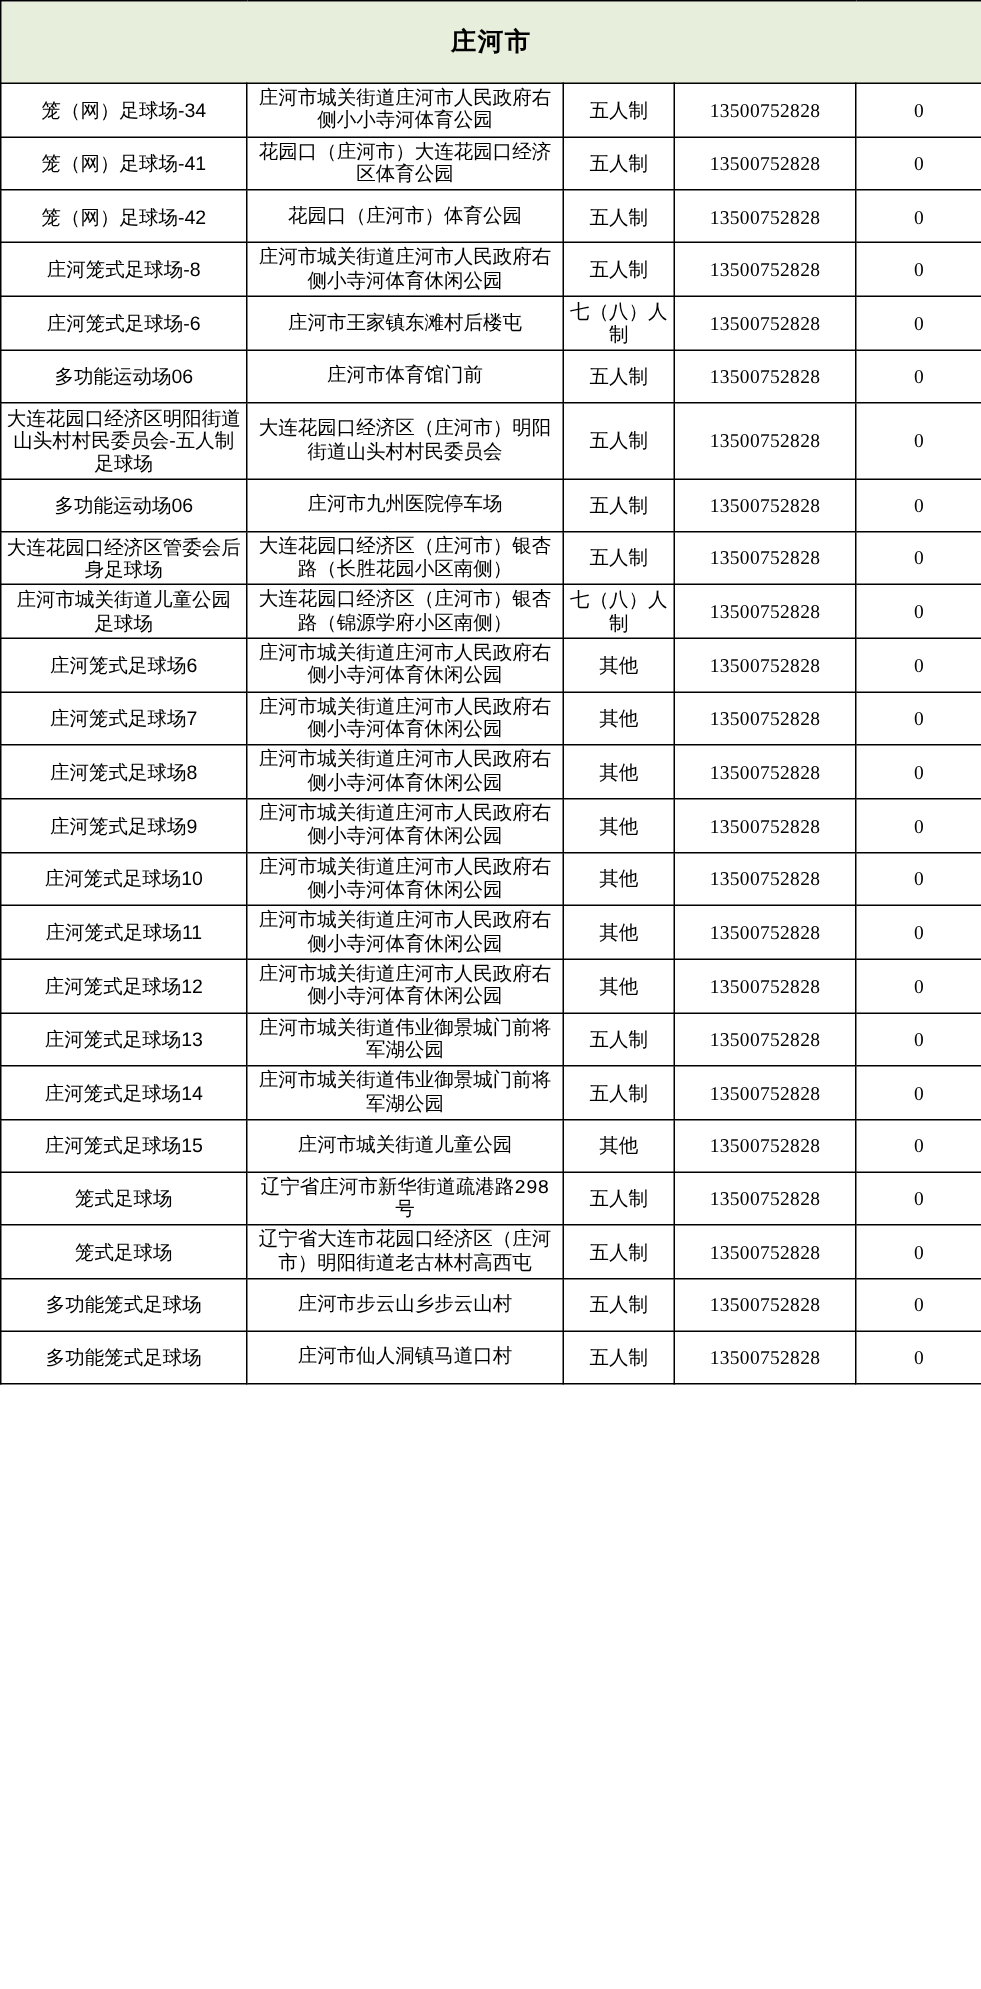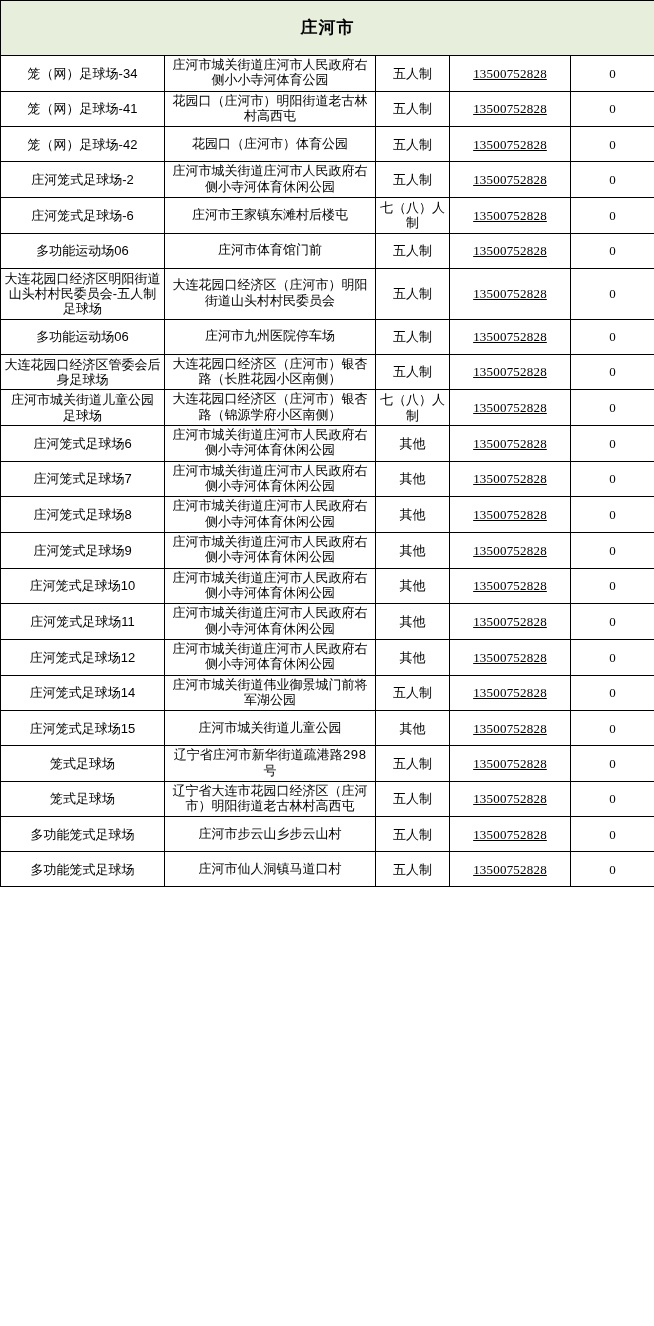--- a/index.html
+++ b/index.html
@@ -51,21 +51,21 @@
     letter-spacing: 1px;
     font-family: "Liberation Serif", "DejaVu Serif", serif;
   }
   tr.data-row td {
     font-size: 13px;
     height: 30px;
   }
   td.col-name   { font-size: 13px; }
   td.col-addr   { font-size: 13px; font-family: Liberation Mono, monospace; }
   td.col-type   { font-size: 13px; }
-  td.col-phone  { font-size: 13px; font-family: "Liberation Serif", "DejaVu Serif", serif; letter-spacing: 0.2px; text-decoration: underline; }
+  td.col-phone  { font-size: 13px; font-family: "Liberation Serif", "DejaVu Serif", serif; letter-spacing: 0.2px; }
   td.col-count  { font-size: 13px; font-family: "Liberation Serif", "DejaVu Serif", serif; }
 </style>
 </head>
 <body>
 
 <div id="sheet">
   <table class="venue-table">
     <colgroup>
       <col class="c0">
         <col class="c1">
@@ -81,34 +81,34 @@
     <tbody id="tbody">
         <tr class="data-row">
           <td class="col-name">笼（网）足球场-34</td>
           <td class="col-addr">庄河市城关街道庄河市人民政府右侧小小寺河体育公园</td>
           <td class="col-type">五人制</td>
           <td class="col-phone">13500752828</td>
           <td class="col-count">0</td>
         </tr>
         <tr class="data-row">
           <td class="col-name">笼（网）足球场-41</td>
-          <td class="col-addr">花园口（庄河市）明阳街道老古林村高西屯</td>
+          <td class="col-addr">花园口（庄河市）大连花园口经济区体育公园</td>
           <td class="col-type">五人制</td>
           <td class="col-phone">13500752828</td>
           <td class="col-count">0</td>
         </tr>
         <tr class="data-row">
           <td class="col-name">笼（网）足球场-42</td>
           <td class="col-addr">花园口（庄河市）体育公园</td>
           <td class="col-type">五人制</td>
           <td class="col-phone">13500752828</td>
           <td class="col-count">0</td>
         </tr>
         <tr class="data-row">
-          <td class="col-name">庄河笼式足球场-2</td>
+          <td class="col-name">庄河笼式足球场-8</td>
           <td class="col-addr">庄河市城关街道庄河市人民政府右侧小寺河体育休闲公园</td>
           <td class="col-type">五人制</td>
           <td class="col-phone">13500752828</td>
           <td class="col-count">0</td>
         </tr>
         <tr class="data-row">
           <td class="col-name">庄河笼式足球场-6</td>
           <td class="col-addr">庄河市王家镇东滩村后楼屯</td>
           <td class="col-type">七（八）人制</td>
           <td class="col-phone">13500752828</td>
@@ -188,20 +188,27 @@
           <td class="col-name">庄河笼式足球场11</td>
           <td class="col-addr">庄河市城关街道庄河市人民政府右侧小寺河体育休闲公园</td>
           <td class="col-type">其他</td>
           <td class="col-phone">13500752828</td>
           <td class="col-count">0</td>
         </tr>
         <tr class="data-row">
           <td class="col-name">庄河笼式足球场12</td>
           <td class="col-addr">庄河市城关街道庄河市人民政府右侧小寺河体育休闲公园</td>
           <td class="col-type">其他</td>
+          <td class="col-phone">13500752828</td>
+          <td class="col-count">0</td>
+        </tr>
+        <tr class="data-row">
+          <td class="col-name">庄河笼式足球场13</td>
+          <td class="col-addr">庄河市城关街道伟业御景城门前将军湖公园</td>
+          <td class="col-type">五人制</td>
           <td class="col-phone">13500752828</td>
           <td class="col-count">0</td>
         </tr>
         <tr class="data-row">
           <td class="col-name">庄河笼式足球场14</td>
           <td class="col-addr">庄河市城关街道伟业御景城门前将军湖公园</td>
           <td class="col-type">五人制</td>
           <td class="col-phone">13500752828</td>
           <td class="col-count">0</td>
         </tr>

